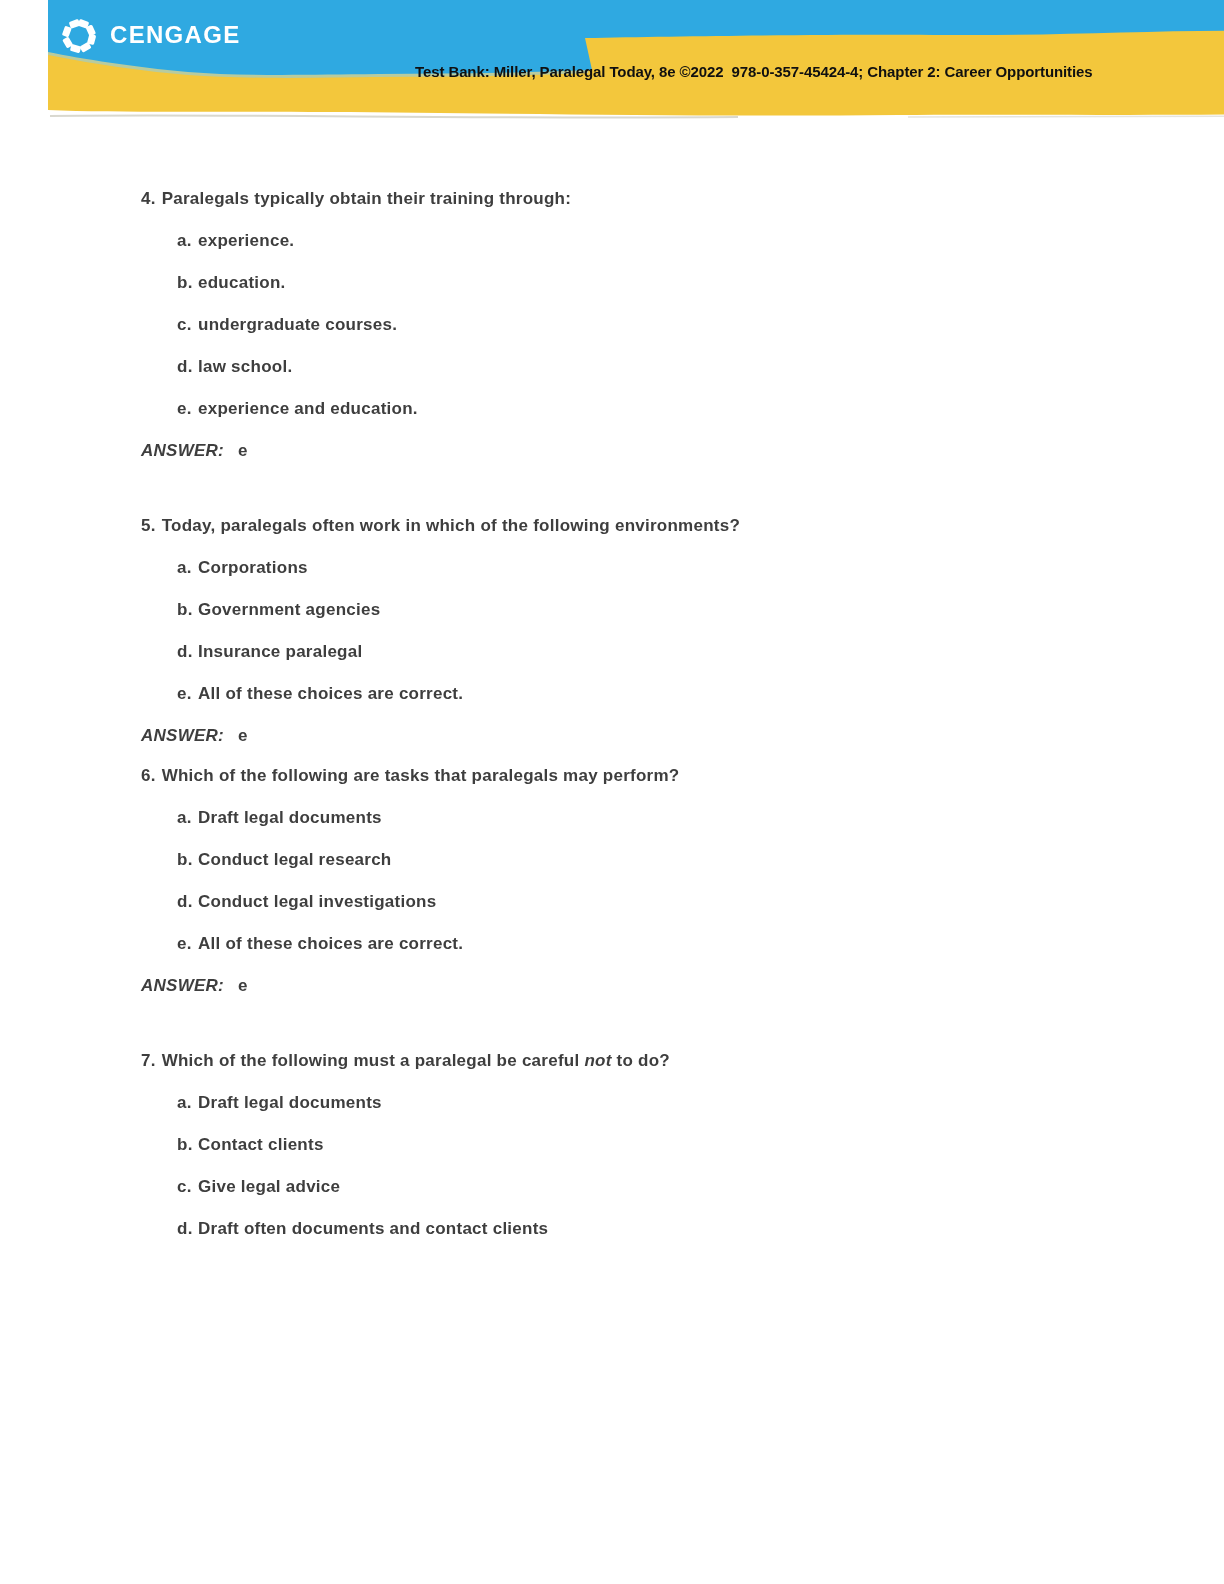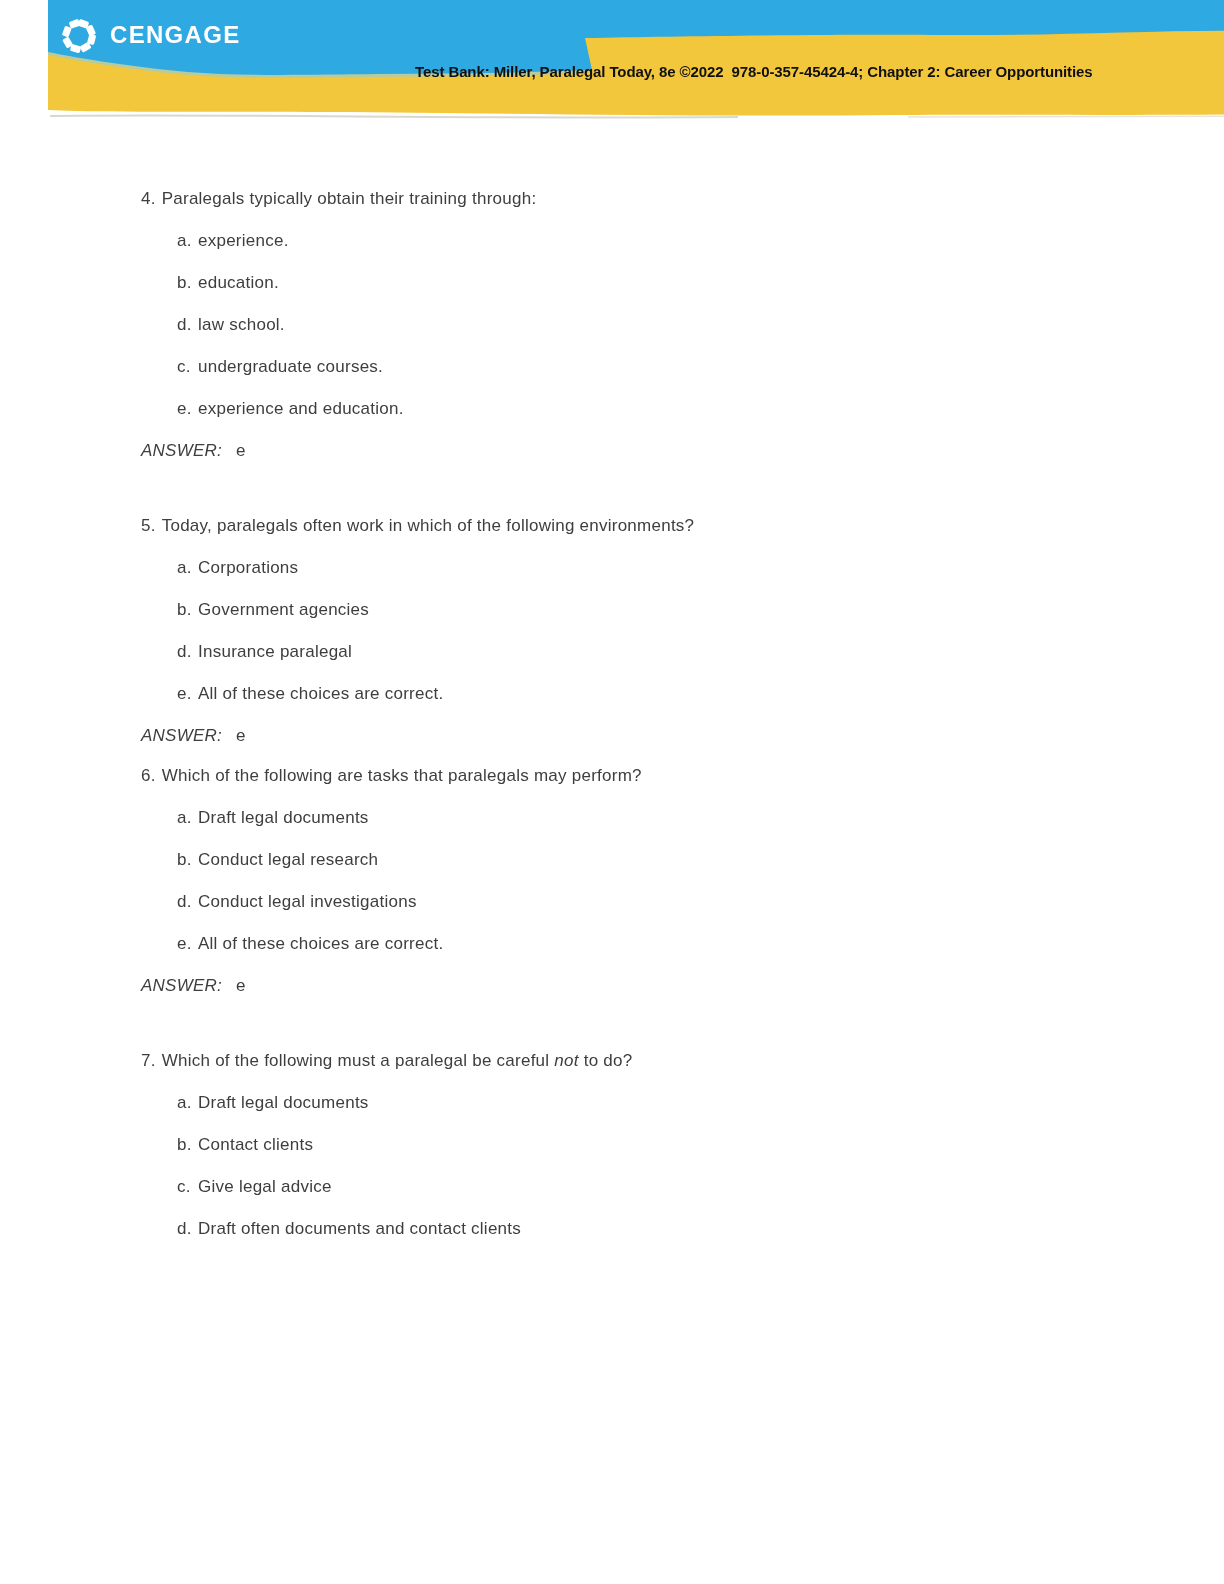--- a/index.html
+++ b/index.html
@@ -41,20 +41,21 @@
     line-height: 20px;
   }
 
   
   .content {
     padding: 63px 40px 0 141px;
     font-size: 17px;
     line-height: 20px;
     letter-spacing: 0.25px;
     color: #3e3e3e;
+    font-weight: bold;
   }
   .question { margin: 0; }
   .mt-lg { margin-top: 55px; }
   .mt-sm { margin-top: 20px; }
 
   .q-title { margin: 0 0 22px 0; white-space: nowrap; }
   .q-num { display: inline-block; margin-right: 6px; }
 
   .opt { margin: 0 0 22px 36px; white-space: nowrap; }
   .opt .letter { display: inline-block; width: 21px; }
@@ -107,22 +108,22 @@
 
     <div class="banner-text">Test Bank: Miller, Paralegal Today, 8e ©2022  978-0-357-45424-4; Chapter 2: Career Opportunities</div>
   </header>
 
   <main class="content">
 
     <section class="question">
       <p class="q-title"><span class="q-num">4.</span><span>Paralegals typically obtain their training through:</span></p>
       <p class="opt"><span class="letter">a.</span><span>experience.</span></p>
       <p class="opt"><span class="letter">b.</span><span>education.</span></p>
+      <p class="opt"><span class="letter">c.</span><span>undergraduate courses.</span></p>
       <p class="opt"><span class="letter">d.</span><span>law school.</span></p>
-      <p class="opt"><span class="letter">c.</span><span>undergraduate courses.</span></p>
       <p class="opt"><span class="letter">e.</span><span>experience and education.</span></p>
       <p class="answer"><span>ANSWER:</span><span class="ans-val">e</span></p>
     </section>
 
     <section class="question mt-lg">
       <p class="q-title"><span class="q-num">5.</span><span>Today, paralegals often work in which of the following environments?</span></p>
       <p class="opt"><span class="letter">a.</span><span>Corporations</span></p>
       <p class="opt"><span class="letter">b.</span><span>Government agencies</span></p>
       <p class="opt"><span class="letter">d.</span><span>Insurance paralegal</span></p>
       <p class="opt"><span class="letter">e.</span><span>All of these choices are correct.</span></p>

